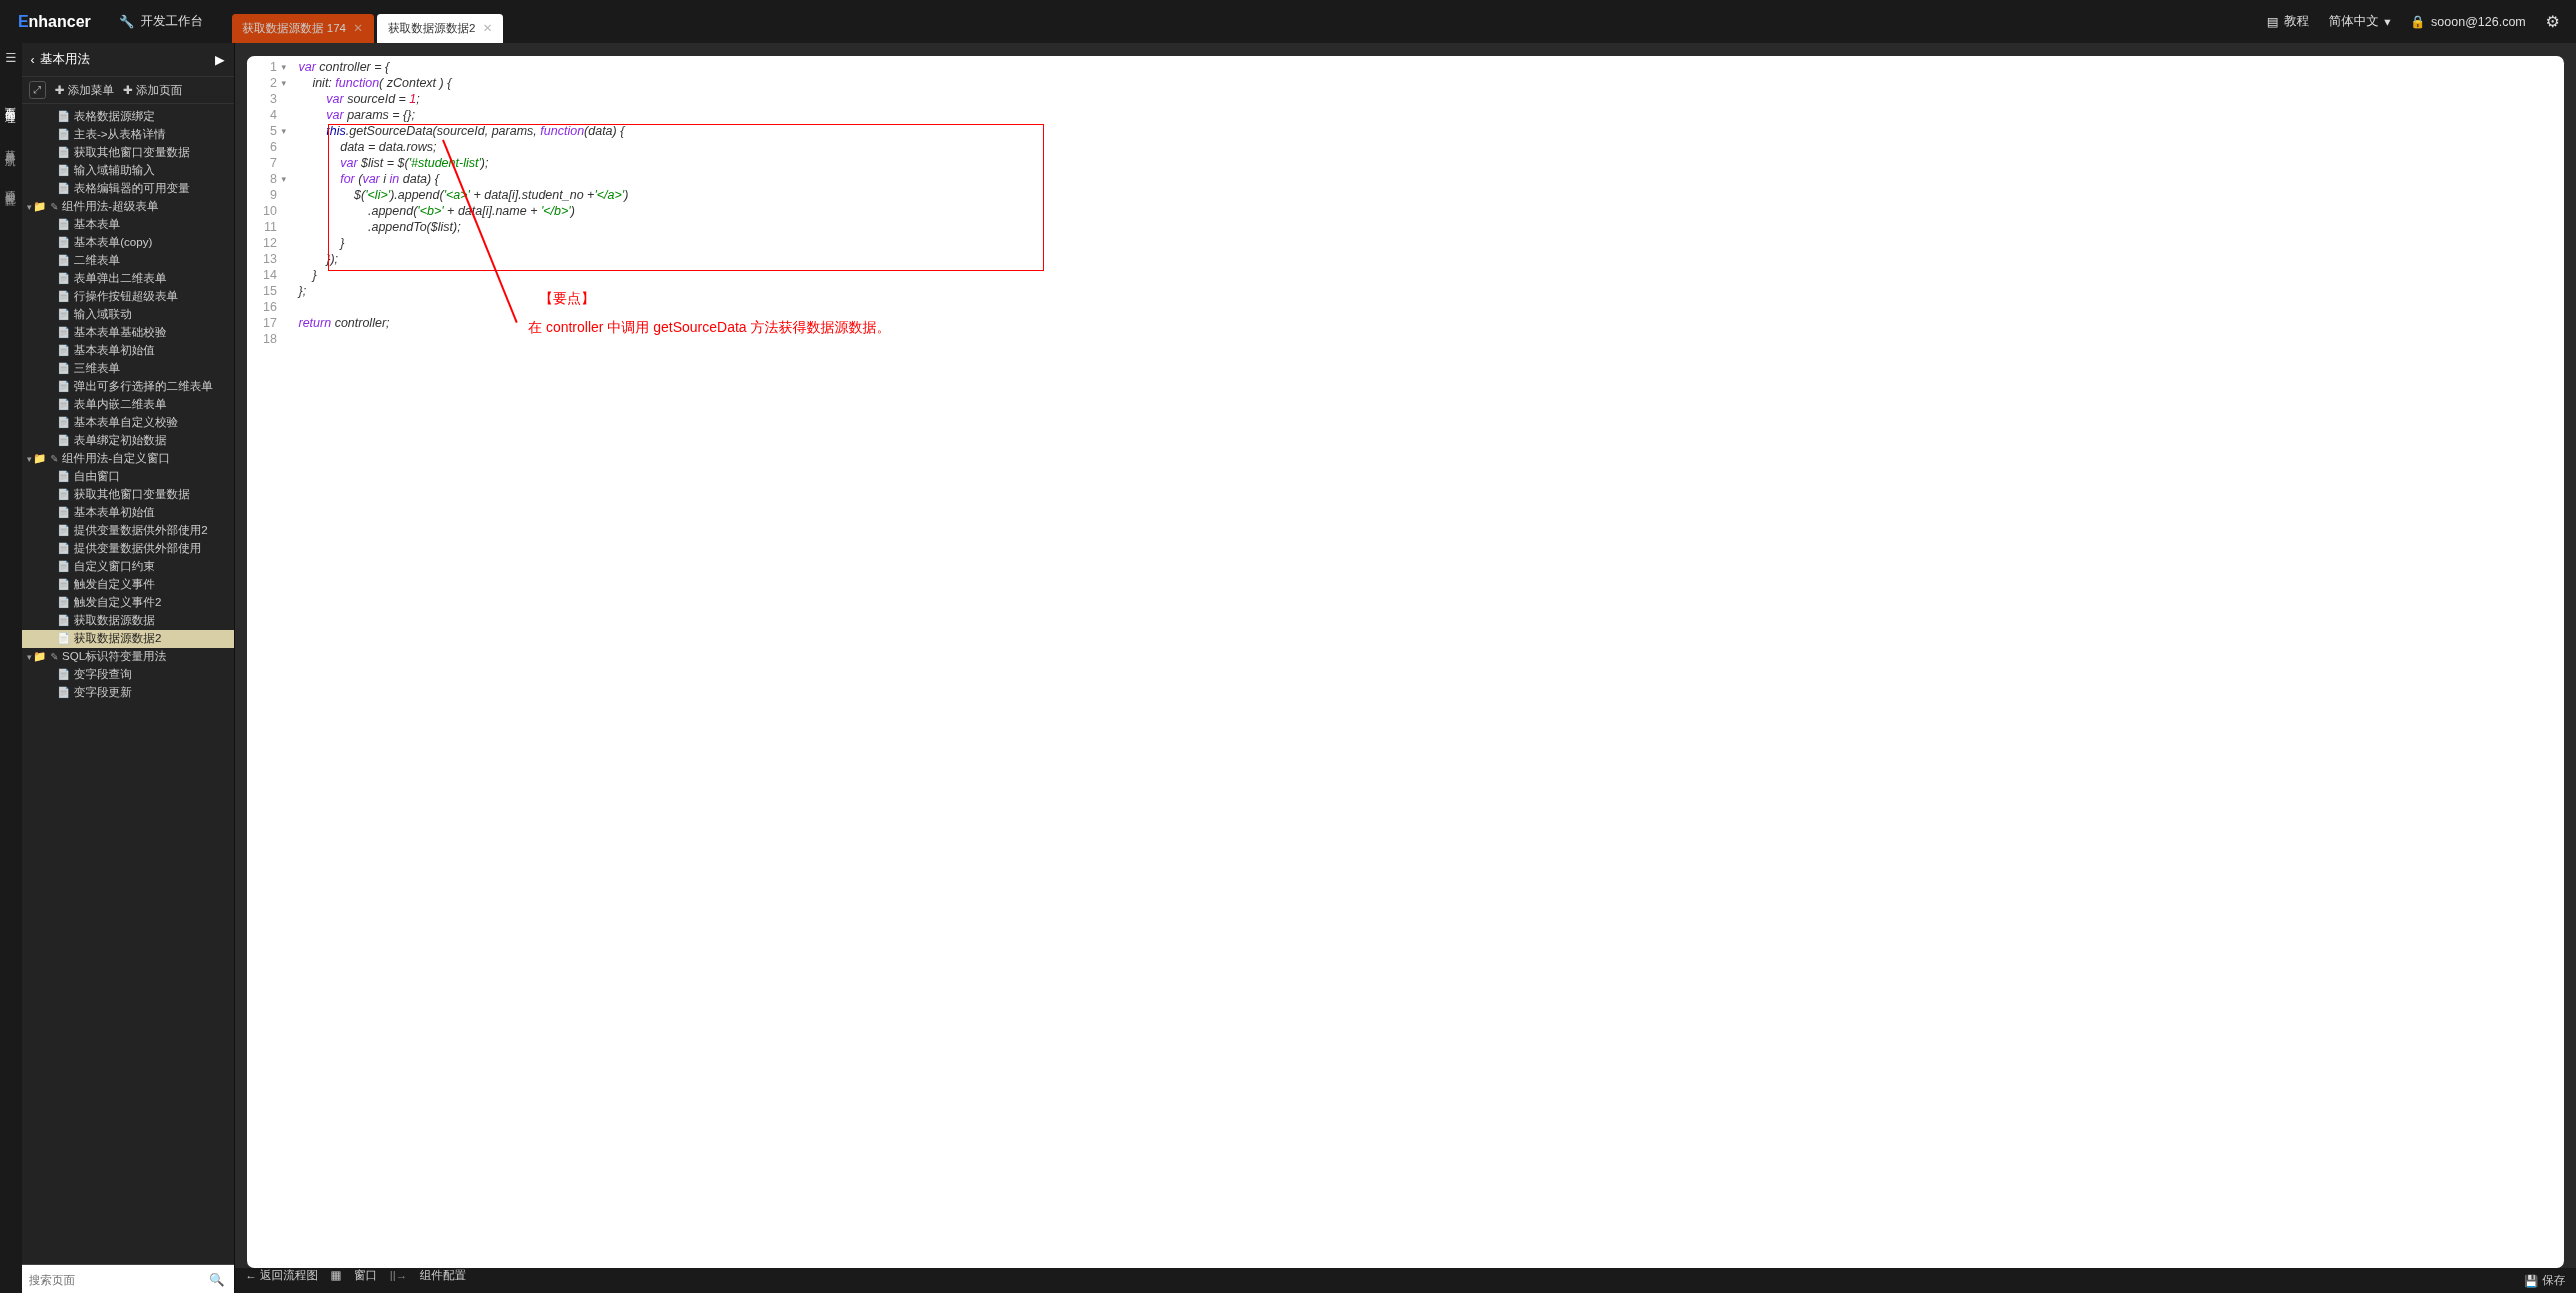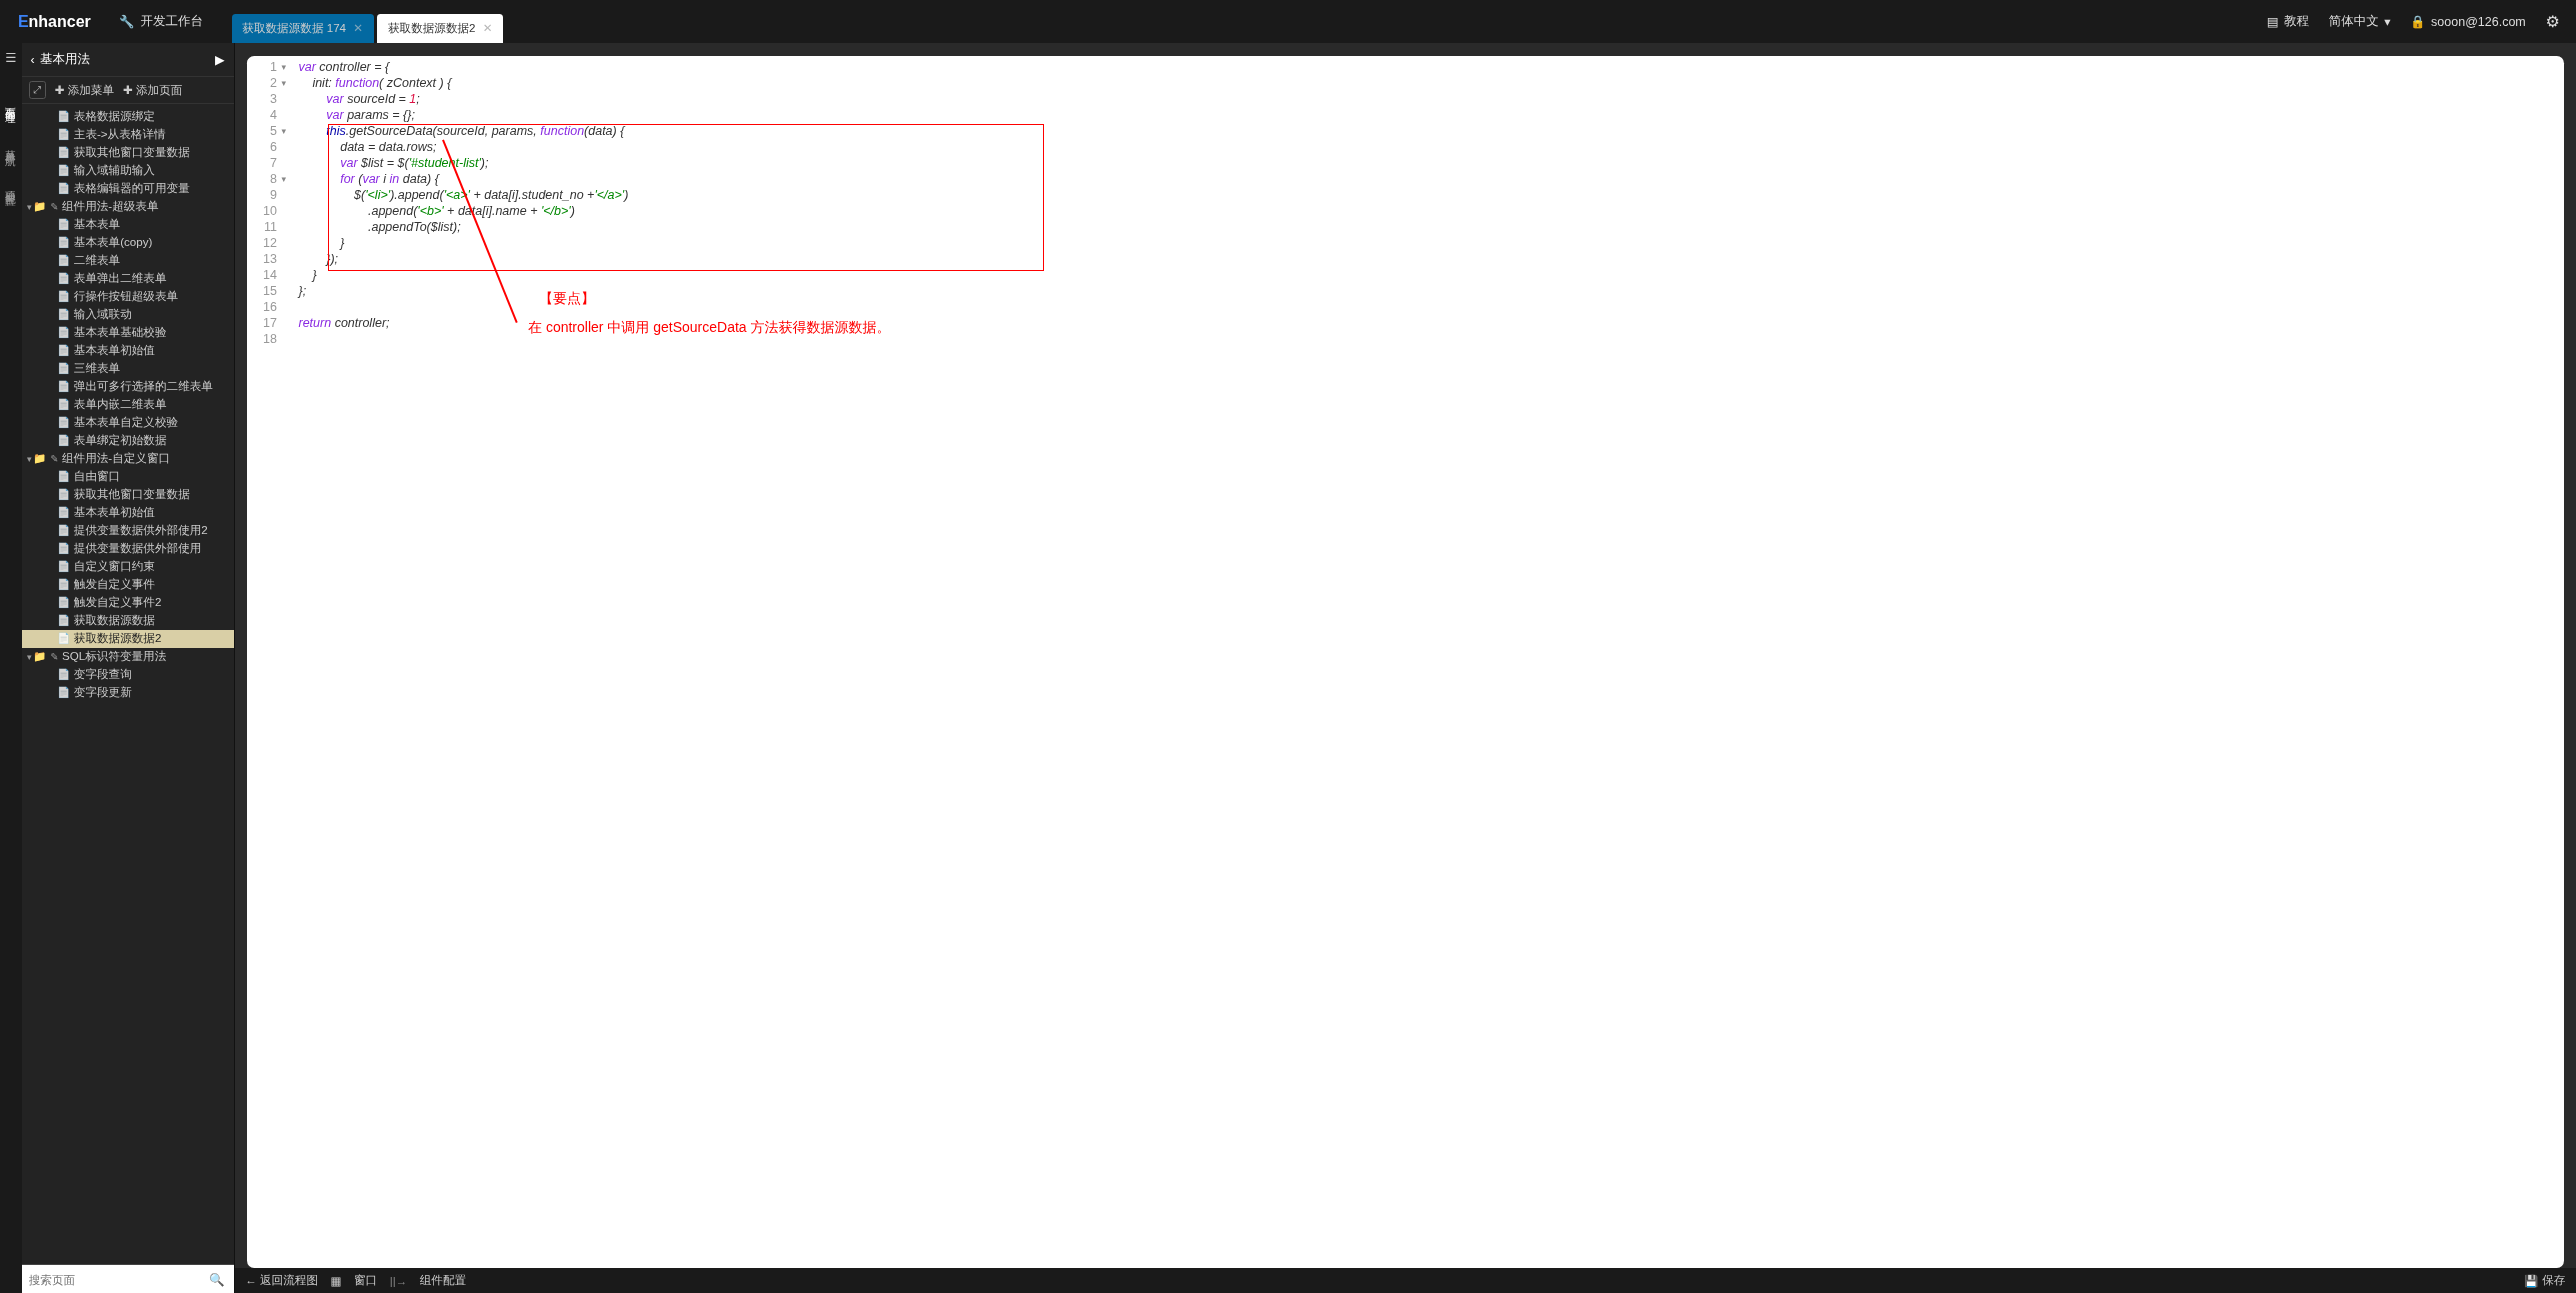--- a/index.html
+++ b/index.html
@@ -6,21 +6,21 @@
   html, body { width: 100%; height: 100%; background: #2a2a2a; color: #ccc; font-size: 12.5px; }
   .app { display: flex; flex-direction: column; height: 100vh; }
 
   
   .topbar { display: flex; align-items: center; height: 43px; background: #1a1a1a; color: #ddd; padding: 0 7.2px; flex-shrink: 0; }
   .brand { font-size: 16px; font-weight: bold; padding: 0 10.7px; }
   .brand .e { color: #3b82f6; }
   .brand .rest { color: #fff; }
   .workbench { display: flex; align-items: center; padding: 0 18px; cursor: pointer; }
   .top-tabs { display: flex; align-items: flex-end; height: 100%; margin-left: 10.7px; }
-  .top-tab { display: flex; align-items: center; padding: 7.2px 10.7px; background: #0369a1; color: #ccc; border-radius: 3.6px 3.6px 0 0; margin-right: 3.6px; cursor: pointer; font-size: 11.6px; }
+  .top-tab { display: flex; align-items: center; padding: 7.2px 10.7px; background: #c2410c; color: #ccc; border-radius: 3.6px 3.6px 0 0; margin-right: 3.6px; cursor: pointer; font-size: 11.6px; }
   .top-tab.active { background: #fff; color: #333; }
   .top-tab .x { margin-left: 7.2px; opacity: .6; }
   .top-spacer { flex: 1; }
   .top-right { display: flex; align-items: center; gap: 19.7px; padding-right: 9px; }
   .top-item { display: flex; align-items: center; gap: 5.4px; cursor: pointer; }
   .gear { font-size: 16px; }
 
   .main { display: flex; flex: 1; min-height: 0; }
 
   
@@ -64,21 +64,21 @@
   .codelines .cl { height: 16px; white-space: pre; color: #333; font-style: italic; }
   .kw { color: #8a2be2; }
   .this { color: #00a; }
   .str { color: #080; }
   .num { color: #d14; }
   .annot-box { position: absolute; border: 1.8px solid red; pointer-events: none; }
   .annot-line { position: absolute; width: 1.8px; background: red; transform-origin: top; pointer-events: none; }
   .annot-text { position: absolute; color: red; font-size: 14px; pointer-events: none; white-space: nowrap; }
 
   
-  .bottombar { display: flex; align-items: center; height: 25px; background: #1a1a1a; color: #ccc; padding: 0 10.7px; gap: 12.5px; font-size: 11.6px; flex-shrink: 0; }
+  .bottombar { display: flex; height: 25px; background: #1a1a1a; color: #ccc; padding: 0 10.7px; gap: 12.5px; font-size: 11.6px; flex-shrink: 0; }
   .bottombar .crumb { cursor: pointer; }
   .bottombar .sep { opacity: .6; }
   .bottombar .sp { flex: 1; }
   .savebtn { display: flex; align-items: center; gap: 3.6px; cursor: pointer; }
 </style>
 </head>
 <body>
 
 <div class="app">
 

